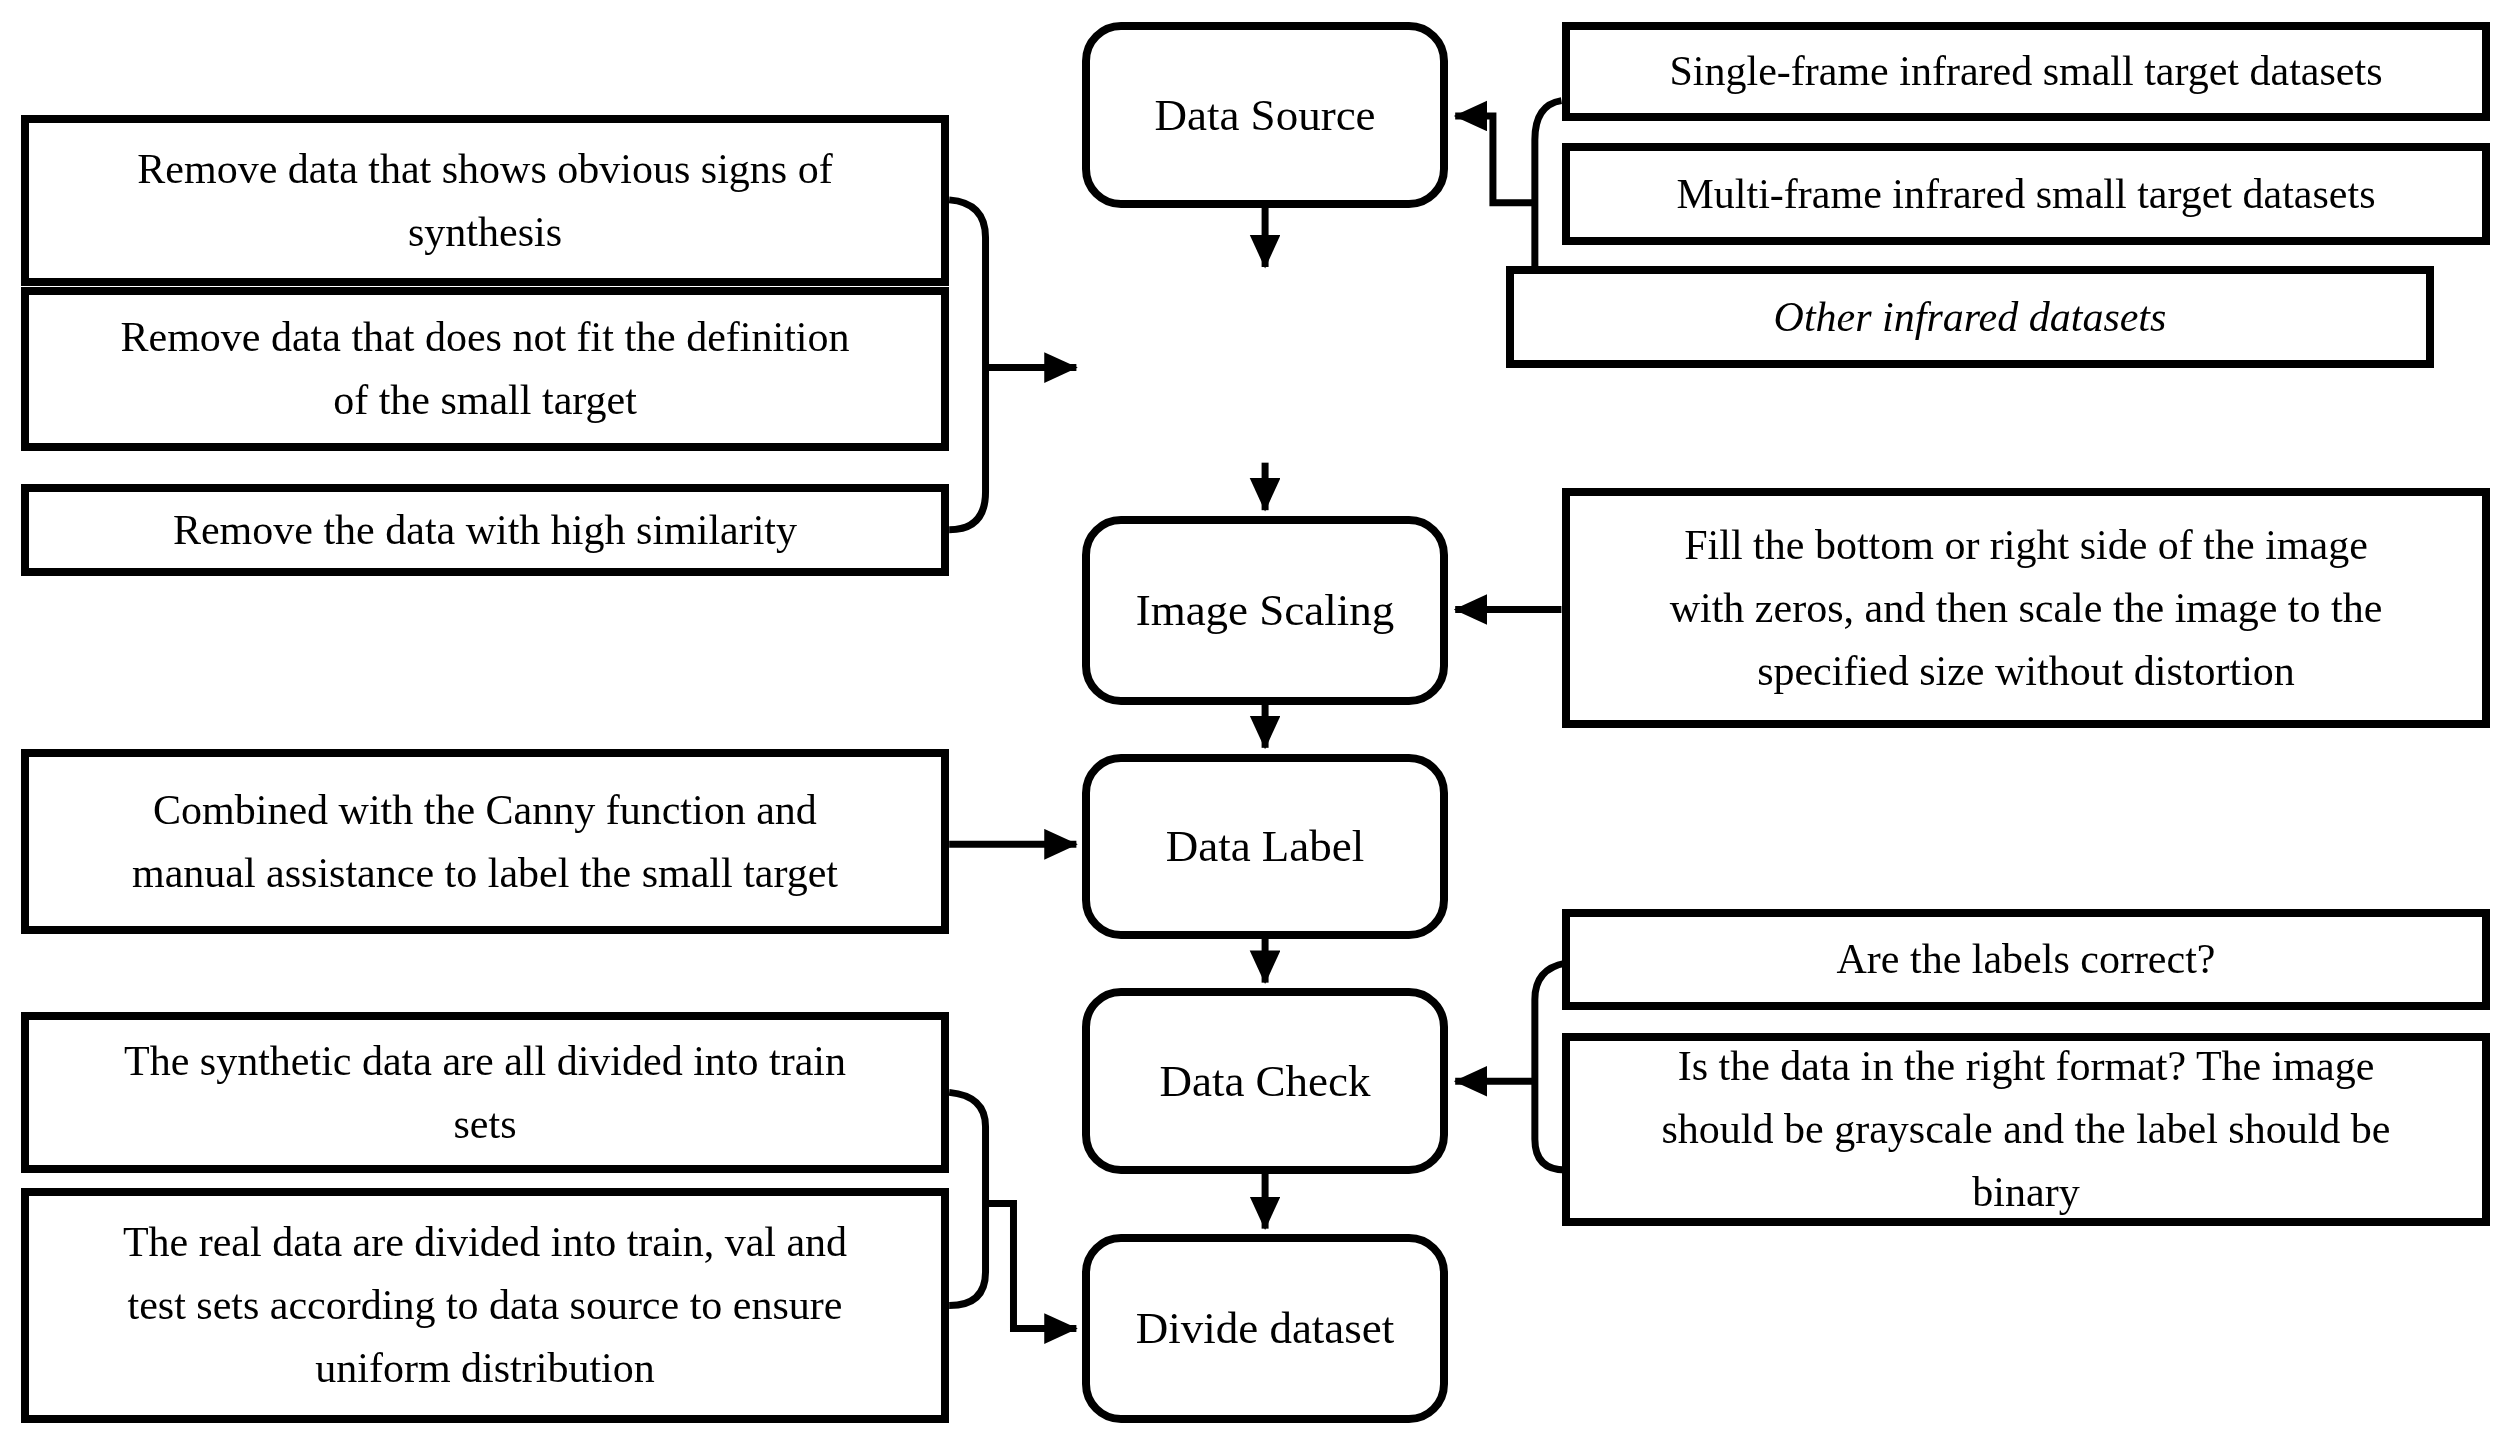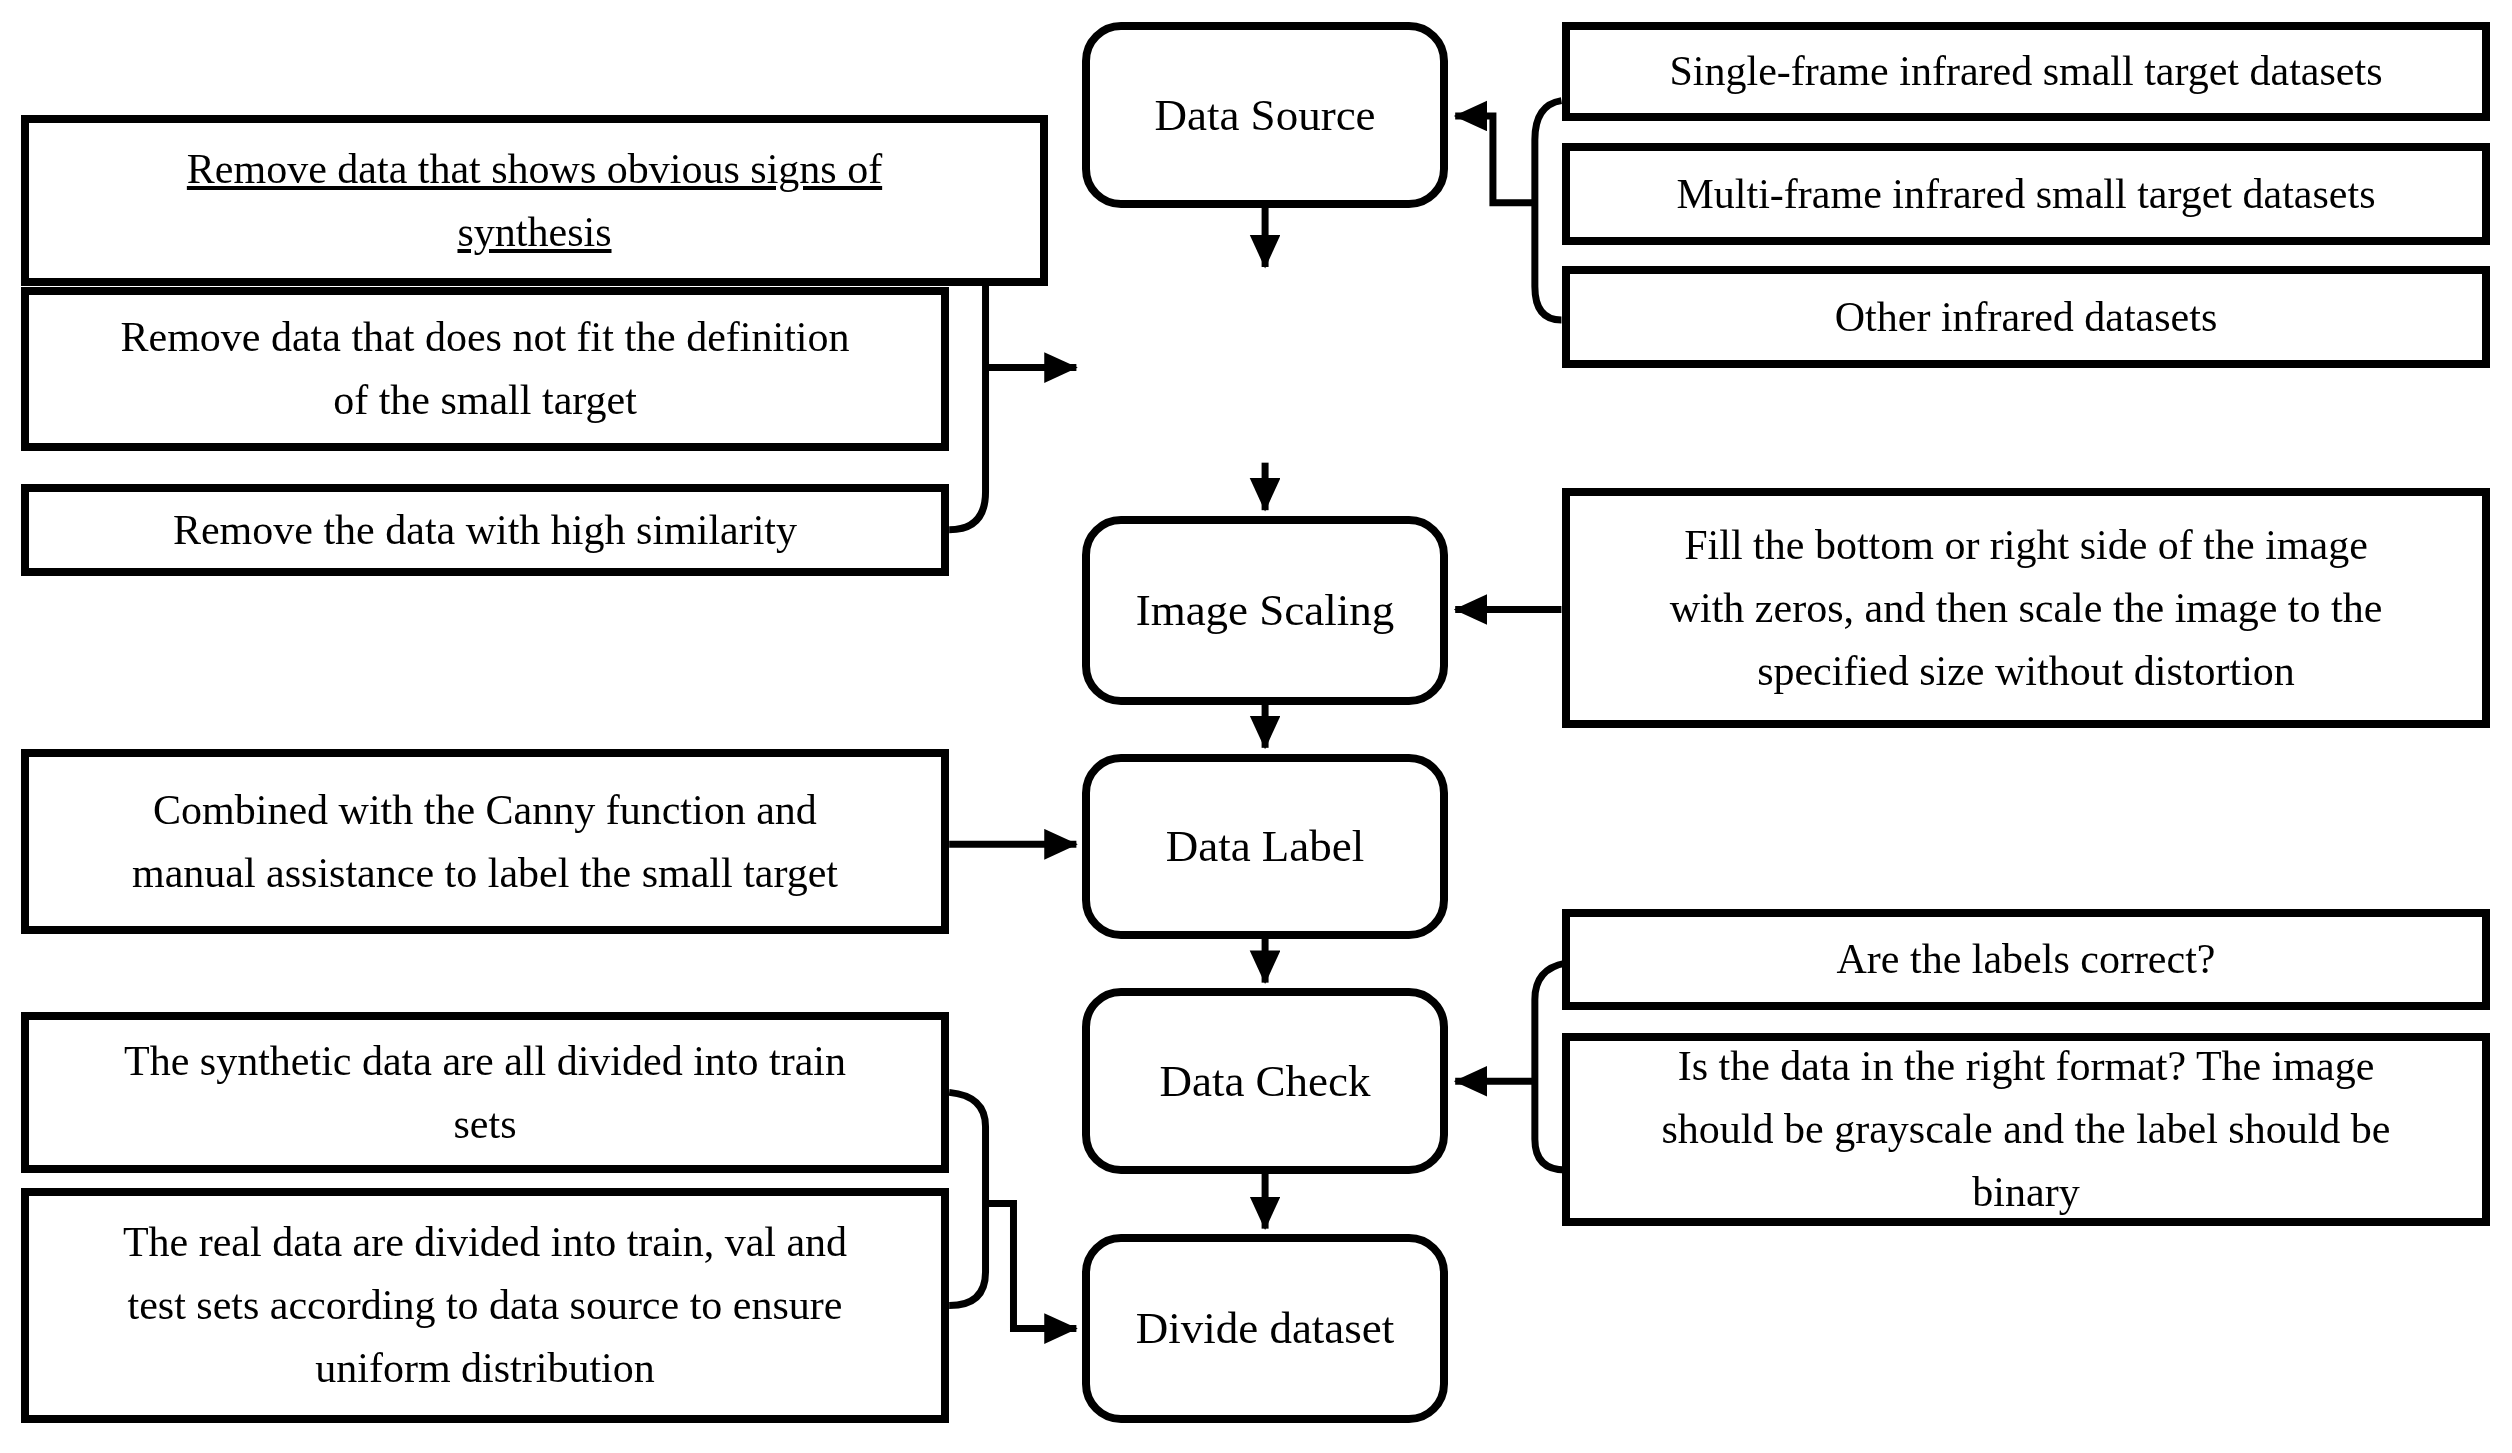--- a/index.html
+++ b/index.html
@@ -45,30 +45,30 @@
     line-height: 1.3;
   }
   
   .fb0 { left: 1082px; top: 22.4px;   width: 366px; height: 186px; }
   .fb1 { left: 1082px; top: 273px;  width: 366px; height: 192px; }
   .fb2 { left: 1082px; top: 516px;  width: 366px; height: 189px; }
   .fb3 { left: 1082px; top: 754px; width: 366px; height: 185px; }
   .fb4 { left: 1082px; top: 988px; width: 366px; height: 186px; }
   .fb5 { left: 1082px; top: 1234px; width: 366px; height: 189px; }
   
-  .lb0 { left: 21px; top: 115px;  width: 1027px; height: 171px; text-decoration: underline; }
+  .lb0 { left: 21px; top: 115px;  width: 928px; height: 171px; }
   .lb1 { left: 21px; top: 287px;  width: 928px; height: 164px; }
   .lb2 { left: 21px; top: 484px;  width: 928px; height: 92px; }
   .lb3 { left: 21px; top: 749px; width: 928px; height: 185px; }
   .lb4 { left: 21px; top: 1012px; width: 928px; height: 161px; }
   .lb5 { left: 21px; top: 1188px; width: 928px; height: 235px; }
   
   .rb0 { left: 1562px; top: 22.4px;   width: 928px; height: 99px; }
   .rb1 { left: 1562px; top: 143px;  width: 928px; height: 102px; }
-  .rb2 { left: 1562px; top: 266px;  width: 928px; height: 102px; }
+  .rb2 { left: 1506px; top: 266px;  width: 928px; height: 102px; font-style: italic; }
   .rb3 { left: 1562px; top: 488px;  width: 928px; height: 240px; }
   .rb4 { left: 1562px; top: 909px; width: 928px; height: 101px; text-align: right; }
   .rb5 { left: 1562px; top: 1033px; width: 928px; height: 193px; }
   .connector {
     stroke: #000000;
     stroke-width: 10;
     fill: none;
   }
 </style>
 </head>

